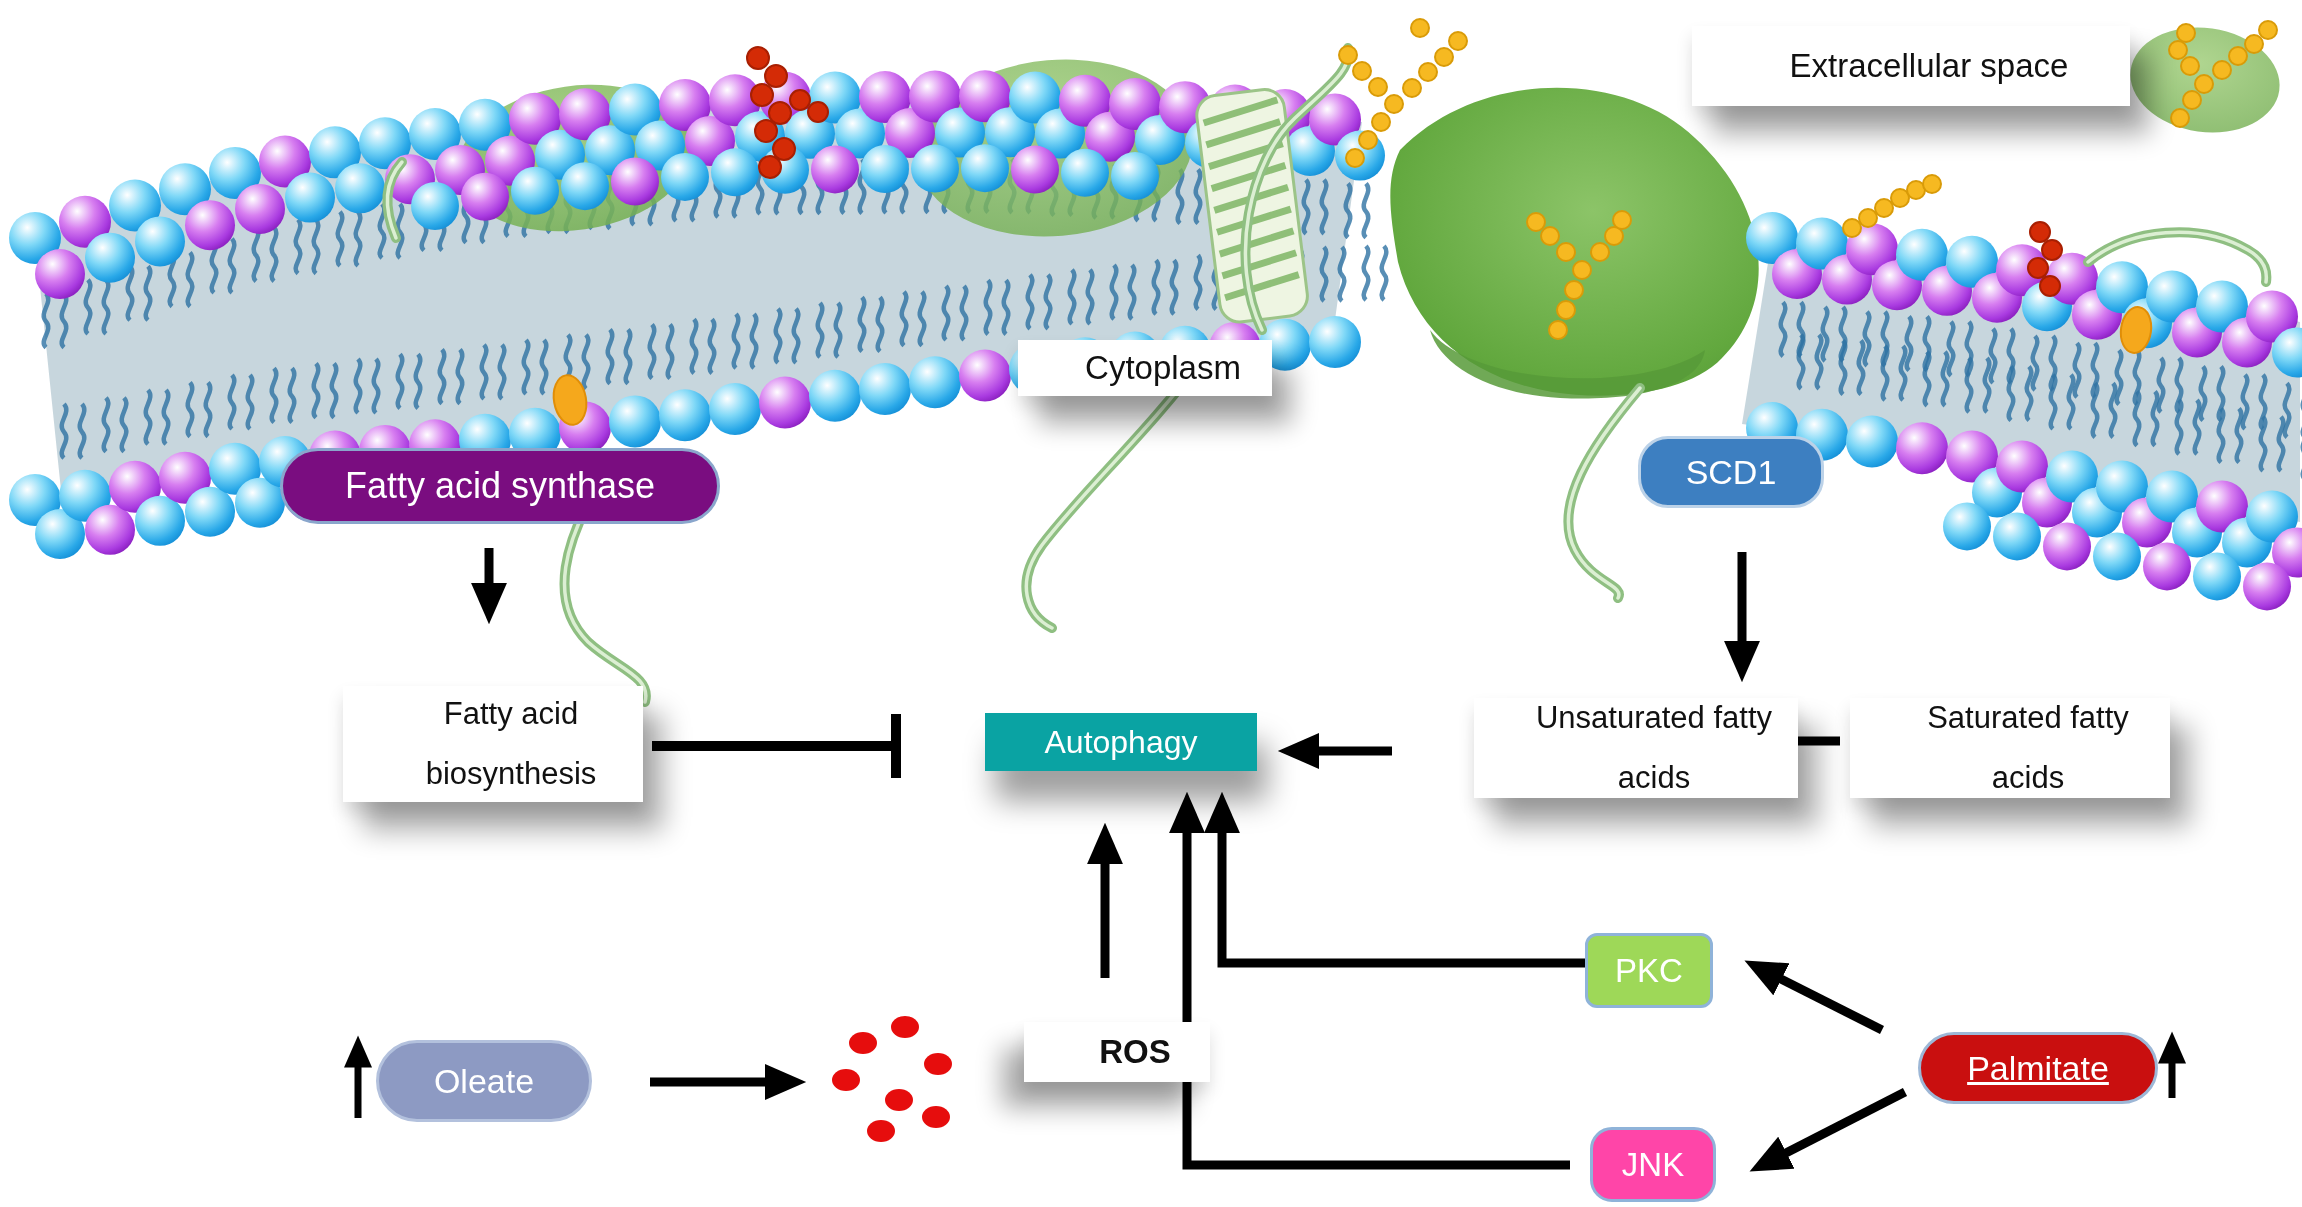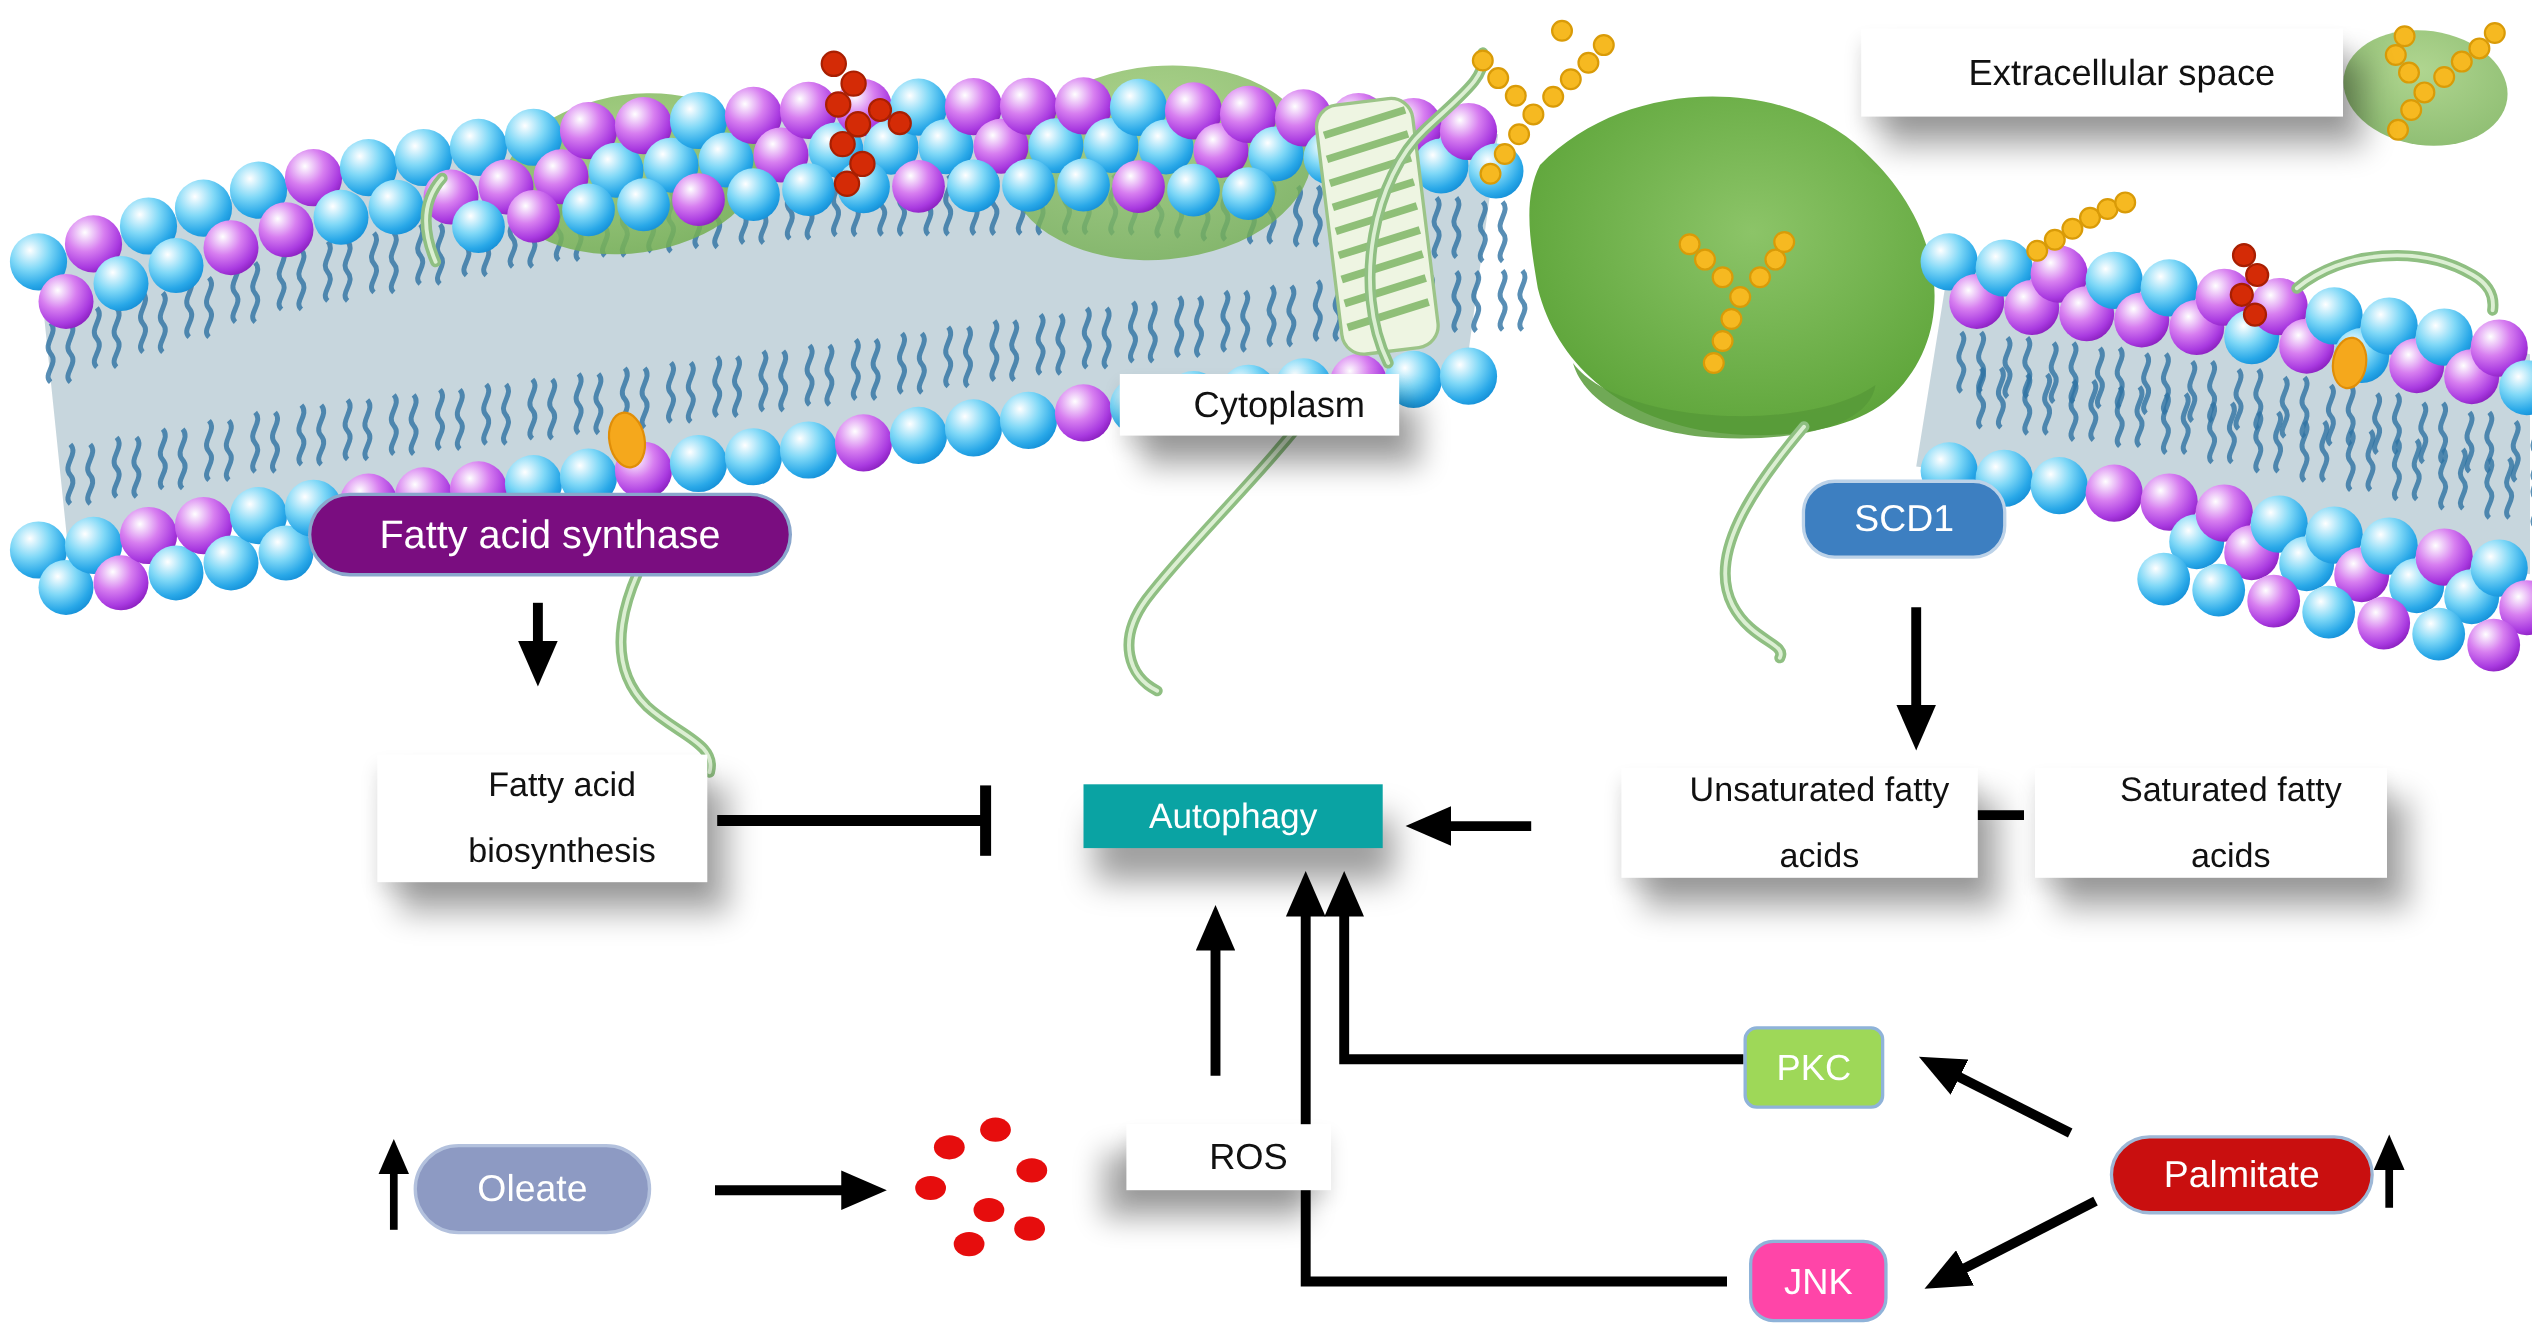--- a/index.html
+++ b/index.html
@@ -4,32 +4,32 @@
 <style>
   html,body{margin:0;padding:0;background:#fff;}
   .canvas{position:relative;width:2302px;height:1207px;background:#ffffff;overflow:hidden;
           font-family:"Liberation Sans", sans-serif;}
   svg.layer{position:absolute;left:0;top:0;}
   
   .wbox{position:absolute;background:#ffffff;color:#111;display:flex;flex-direction:column;
         align-items:center;justify-content:center;text-align:center;font-size:33px;
         box-shadow:20px 28px 26px rgba(0,0,0,.33), 0 10px 16px rgba(0,0,0,.12);padding-left:36px;}
   .wbox.twoline{font-size:31px;line-height:40px;gap:20px;}
-  .wbox.shadow-left{box-shadow:-22px 26px 26px rgba(0,0,0,.33), 0 10px 16px rgba(0,0,0,.12);}
+  .wbox.shadow-left{box-shadow:-22px 26px 26px rgba(0,0,0,.33), 0 10px 16px rgba(0,0,0,.12);font-weight:bold;}
   
   .pill{position:absolute;display:flex;align-items:center;justify-content:center;
         color:#fff;border:3px solid #9db7d6;box-sizing:border-box;}
   .pill.fas{left:280px;top:448px;width:440px;height:76px;border-radius:40px;
         background:var(--c-fatty-acid-synthase);font-size:36px;border-color:#8aa6cc;}
   .pill.scd1{left:1638px;top:436px;width:186px;height:72px;border-radius:30px;
         background:var(--c-scd1);font-size:34px;border-color:#bcd2e8;}
   .pill.oleate{left:376px;top:1040px;width:216px;height:82px;border-radius:41px;
         background:var(--c-oleate);font-size:34px;border-color:#b3c1dd;}
   .pill.palmitate{left:1918px;top:1032px;width:240px;height:72px;border-radius:36px;
-        background:var(--c-palmitate);font-size:34px;}
+        background:var(--c-palmitate);font-size:34px;text-decoration:underline;}
   .pill.pkc{left:1585px;top:933px;width:128px;height:75px;border-radius:12px;
         background:var(--c-pkc);font-size:33px;border-color:#8fb3d9;}
   .pill.jnk{left:1590px;top:1127px;width:126px;height:75px;border-radius:22px;
         background:var(--c-jnk);font-size:33px;border-color:#8fb3d9;}
   .autophagy{position:absolute;left:985px;top:713px;width:272px;height:58px;
         background:var(--c-autophagy);color:#fff;font-size:32px;display:flex;
         align-items:center;justify-content:center;
         box-shadow:10px 30px 30px rgba(0,0,0,.38);}
   
   .b-extra{left:1692px;top:26px;width:402px;height:80px;}

